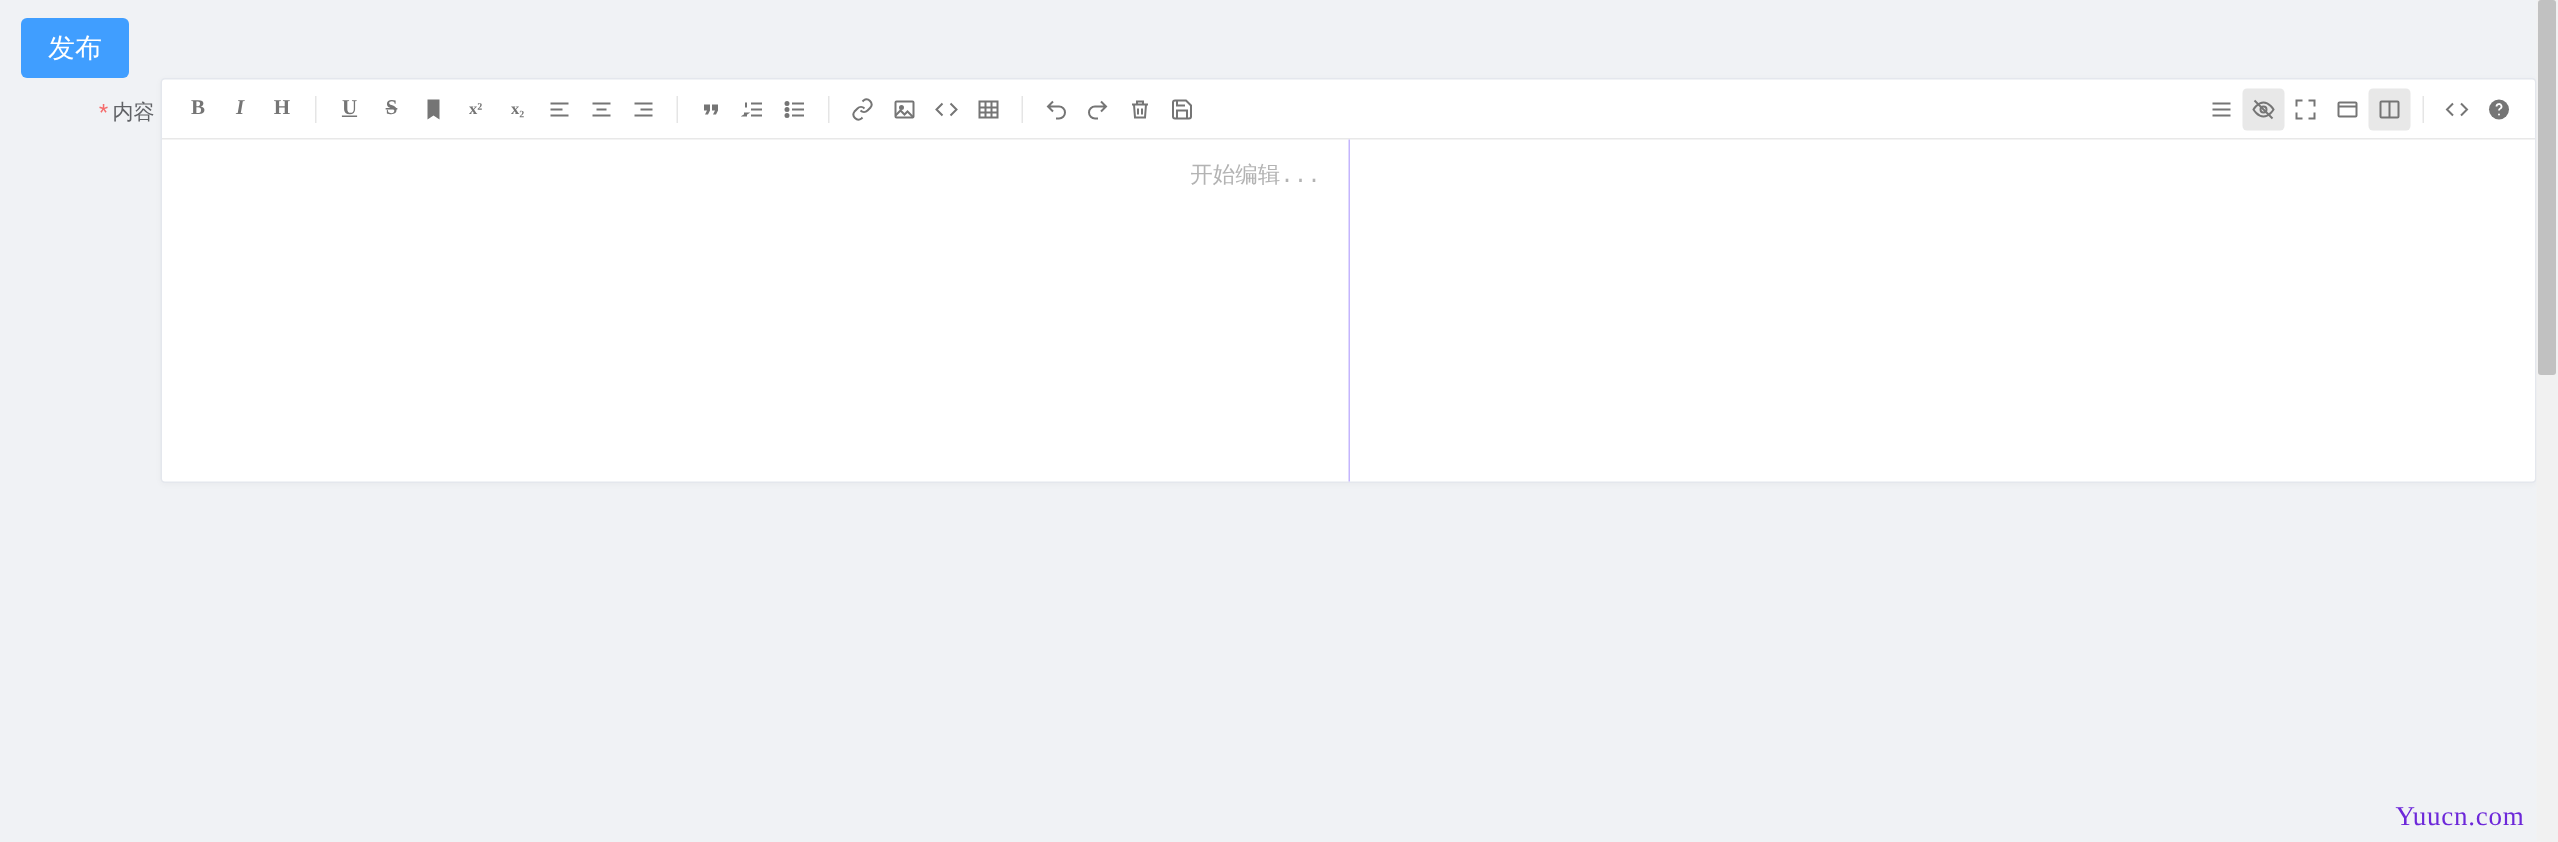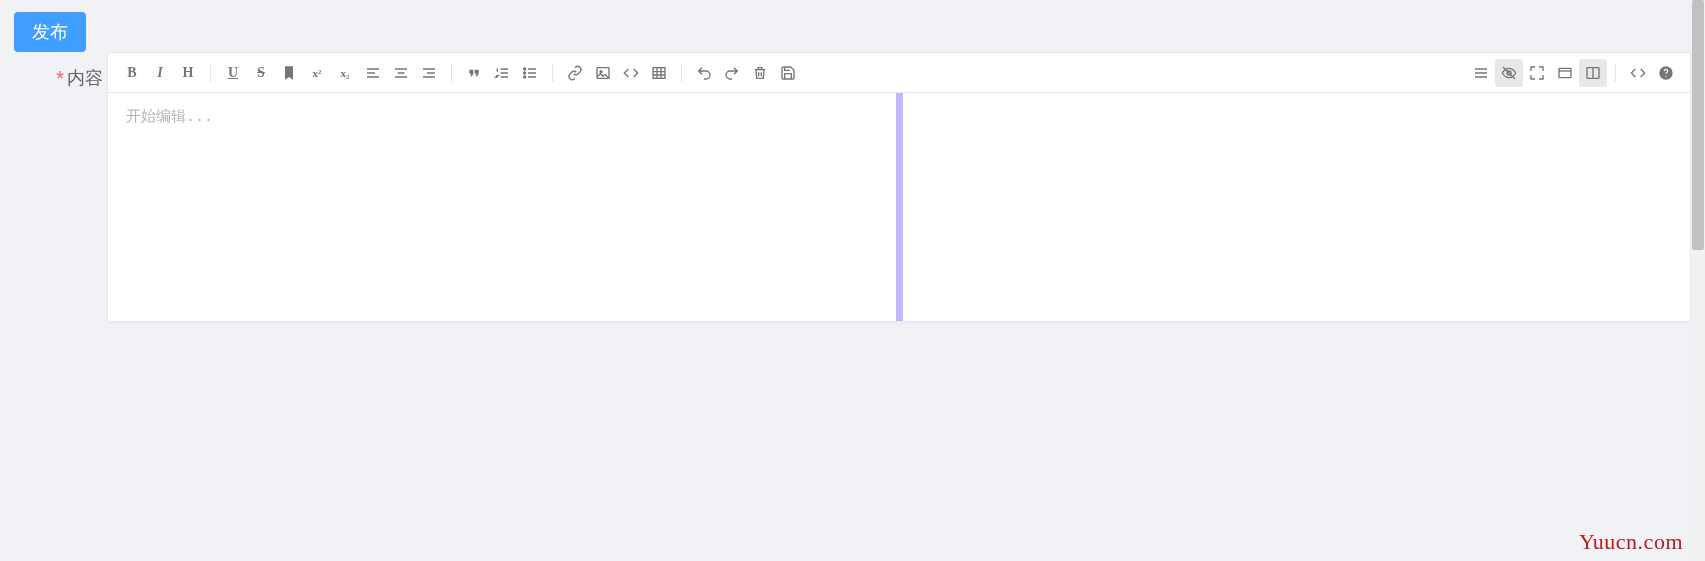--- a/index.html
+++ b/index.html
@@ -31,21 +31,21 @@
     left: 55px;
     right: 14px;
     display: flex;
     align-items: flex-start;
   }
   .label-wrap {
     flex-shrink: 0;
     width: 48px;
     padding-top: 14px;
     text-align: right;
-    font-size: 18px;
+    font-size: 14px;
     color: #606266;
   }
   .label-wrap .star {
     color: #f56c6c;
     margin-right: 3px;
   }
   .editor-container {
     flex: 1;
     margin-left: 4px;
     background: #fff;
@@ -103,21 +103,22 @@
   .tool-btn .txt-icon.small { font-size: 11px; }
   .editor-body {
     flex: 1;
     display: flex;
   }
   .editor-pane, .preview-pane {
     flex: 1;
     padding: 14px 18px;
   }
   .editor-pane {
-    border-right: 7px solid #c4b5fd;
+    border-right: 1px solid #c4b5fd;
+    text-align: right;
   }
   .placeholder {
     color: #b3b3b3;
     font-size: 15px;
     font-family: "Courier New", monospace;
   }
   .scrollbar-right {
     position: absolute;
     top: 0;
     right: 0;
@@ -131,23 +132,23 @@
     left: 1px;
     width: 12px;
     height: 250px;
     background: #c1c1c1;
     border-radius: 2px;
   }
   .watermark {
     position: absolute;
     bottom: 6px;
     right: 22px;
-    color: #b91c1c;
+    color: #6d28d9;
     font-family: Georgia, "Times New Roman", serif;
-    font-size: 22px;
+    font-size: 18px;
     letter-spacing: 0.5px;
   }
 </style>
 </head>
 <body>
 
 <button class="publish-btn">发布</button>
 
 <div class="form-row">
   <div class="label-wrap">

